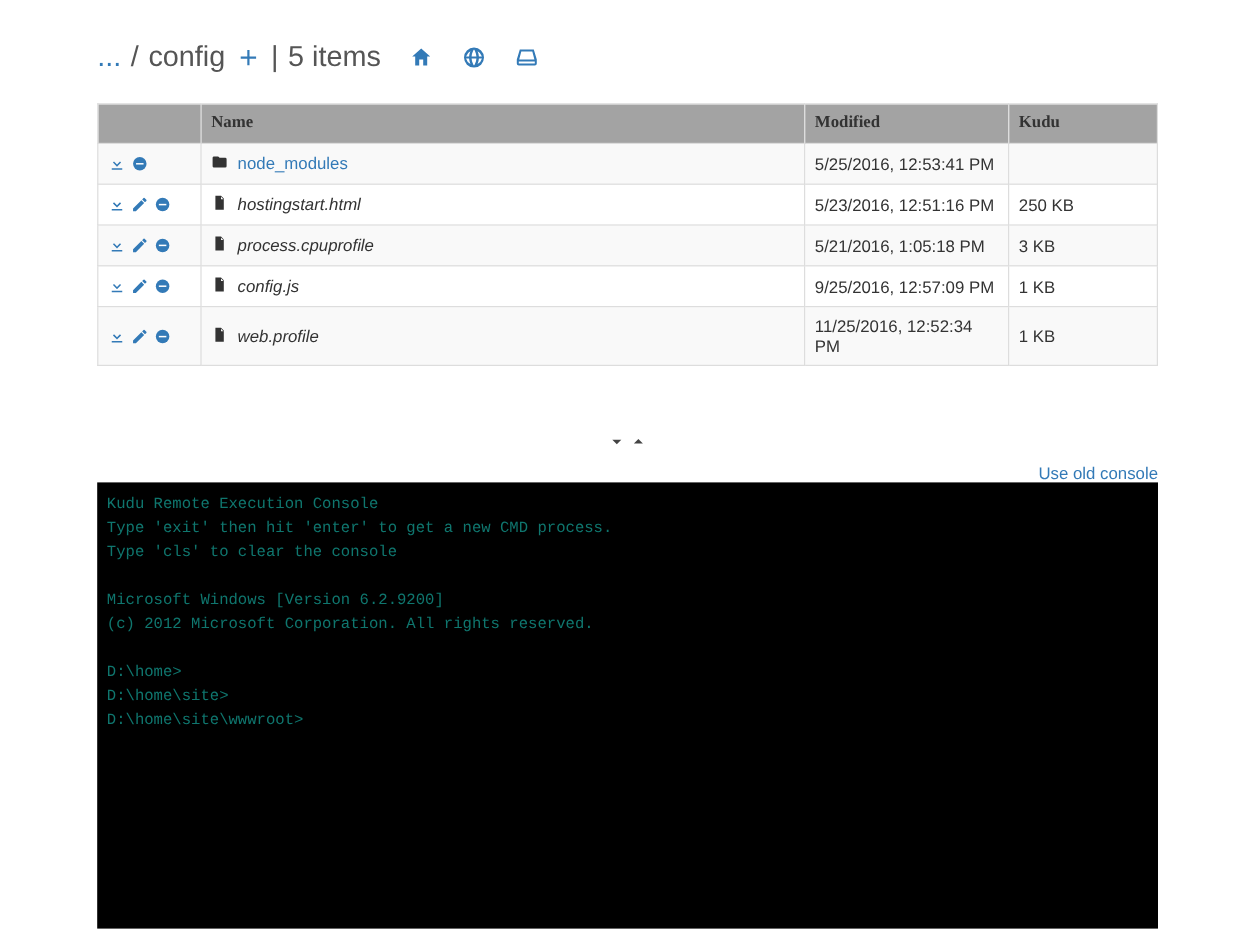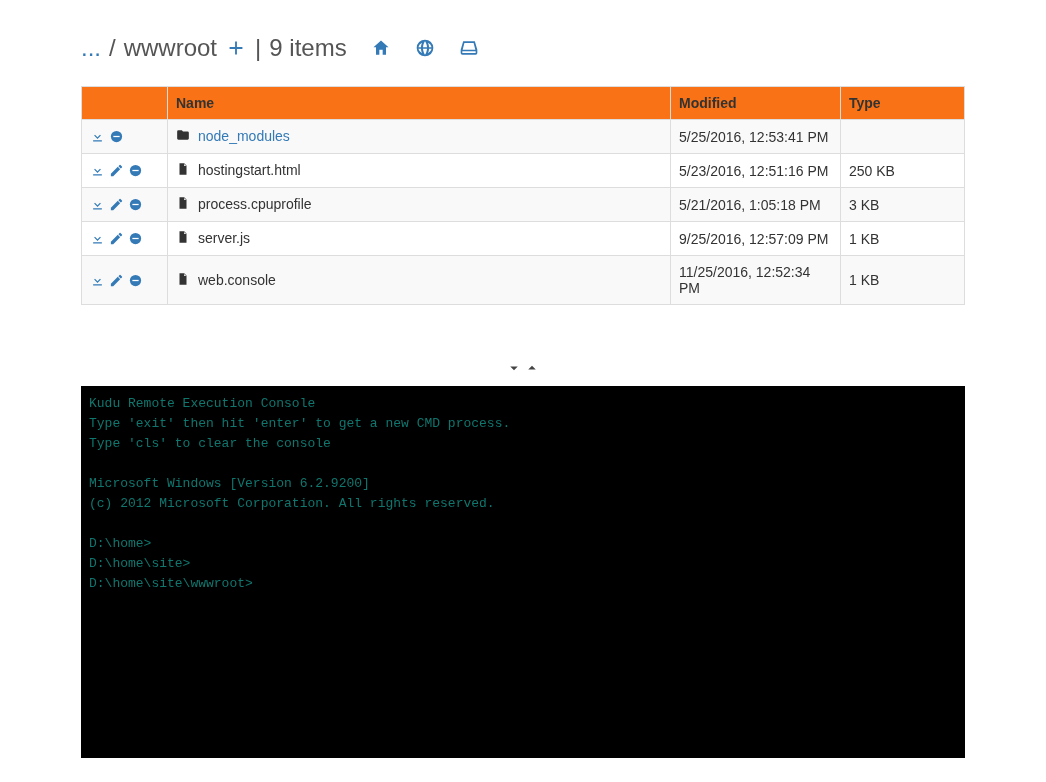--- a/index.html
+++ b/index.html
@@ -32,34 +32,34 @@
     width: 100%;
     border-collapse: collapse;
     border: 1px solid #ddd;
   }
   table.files th, table.files td {
     border: 1px solid #ddd;
     padding: 8px 8px;
     text-align: left;
     font-size: 14px;
   }
-  table.files th { background: #f97316; font-weight: 700; color: #333; }
+  table.files th { background: #a3a3a3; font-weight: 700; color: #333; font-family: Liberation Serif, serif; }
   table.files tbody tr:nth-child(odd) { background: #f9f9f9; }
   table.files tbody tr:nth-child(even) { background: #fff; }
   .col-actions { width: 86px; }
   .col-name { }
   .col-mod { width: 170px; }
   .col-size { width: 124px; }
   .actions { display: flex; gap: 4px; color:#337ab7; }
   .actions span { cursor: pointer; display:inline-flex; }
   .actions svg { width: 15px; height: 15px; }
   .filecell { display: flex; gap: 8px; }
   .filecell svg { width: 14px; height: 14px; flex-shrink: 0; }
   .filecell a { color: #337ab7; text-decoration: none; }
-  .filecell .plain { color: #333; }
+  .filecell .plain { color: #333; font-style: italic; }
   .splitter {
     text-align: center;
     margin-top: 54px;
     margin-bottom: 6px;
     user-select: none;
   }
   .splitter svg { width: 18px; height: 18px; fill:#444; }
   .splitter span { cursor: pointer; display:inline-flex; }
   .oldconsole-row { text-align: right; font-size: 14px; }
   .oldconsole-row a { color: #337ab7; text-decoration: none; }
@@ -76,28 +76,28 @@
   }
 </style>
 </head>
 <body>
 
 <div class="wrap">
 
   <div class="breadcrumb-row">
     <a href="#" class="ellipsis">...</a>
     <span class="sep">/</span>
-    <span>wwwroot</span>
+    <span>config</span>
     <span class="add-btn" title="Add">
       <svg viewBox="0 0 24 24" fill="#337ab7">
           <path d="M19 13H13V19H11V13H5V11H11V5H13V11H19V13Z"></path>
         </svg>
     </span>
     <span class="sep">|</span>
-    <span class="counts">9 items</span>
+    <span class="counts">5 items</span>
 
     <span class="icon-btn" title="Home">
       <svg viewBox="0 0 24 24" fill="#337ab7">
           <path d="M12 3l9 8h-3v9h-4v-6H10v6H6v-9H3l9-8z"></path>
         </svg>
     </span>
     <span class="icon-btn" title="Site root">
       <svg viewBox="0 0 24 24" fill="#337ab7">
           <path d="M12 2a10 10 0 100 20 10 10 0 000-20zm7.93 9h-3.02a15.7 15.7 0 00-1.32-5.36A8.03 8.03 0 0119.93 11zM12 4c.9 1.2 2.1 3.5 2.4 7H9.6c.3-3.5 1.5-5.8 2.4-7zM4.07 11a8.03 8.03 0 014.34-5.36A15.7 15.7 0 007.09 11H4.07zm0 2h3.02a15.7 15.7 0 001.32 5.36A8.03 8.03 0 014.07 13zM12 20c-.9-1.2-2.1-3.5-2.4-7h4.8c-.3 3.5-1.5 5.8-2.4 7zm3.59-1.64A15.7 15.7 0 0016.91 13h3.02a8.03 8.03 0 01-4.34 5.36z"></path>
         </svg>
@@ -108,21 +108,21 @@
         </svg>
     </span>
   </div>
 
   <table class="files">
     <thead>
       <tr>
         <th class="col-actions"></th>
         <th class="col-name">Name</th>
         <th class="col-mod">Modified</th>
-        <th class="col-size">Type</th>
+        <th class="col-size">Kudu</th>
       </tr>
     </thead>
     <tbody id="file-rows">
         <tr>
           <td class="col-actions">
             <div class="actions">
               <span>
                 <svg viewBox="0 0 24 24" fill="#337ab7">
                   <path d="M12 3v10l4-4 1.4 1.4L12 16 6.6 10.4 8 9l4 4V3h0zM5 18h14v2H5z"></path>
                 </svg>
@@ -229,21 +229,21 @@
                   <rect x="7" y="11" width="10" height="2" fill="#fff"></rect>
                 </svg>
               </span>
             </div>
           </td>
           <td>
             <div class="filecell">
               <span><svg viewBox="0 0 24 24" fill="#333">
                   <path d="M6 2h8l4 4v16H6V2zm8 1.5V7h3.5L14 3.5z"></path>
                 </svg></span>
-              <span class="plain">server.js</span>
+              <span class="plain">config.js</span>
             </div>
           </td>
           <td>9/25/2016, 12:57:09 PM</td>
           <td>1 KB</td>
         </tr>
         <tr>
           <td class="col-actions">
             <div class="actions">
               <span>
                 <svg viewBox="0 0 24 24" fill="#337ab7">
@@ -261,41 +261,44 @@
                   <rect x="7" y="11" width="10" height="2" fill="#fff"></rect>
                 </svg>
               </span>
             </div>
           </td>
           <td>
             <div class="filecell">
               <span><svg viewBox="0 0 24 24" fill="#333">
                   <path d="M6 2h8l4 4v16H6V2zm8 1.5V7h3.5L14 3.5z"></path>
                 </svg></span>
-              <span class="plain">web.console</span>
+              <span class="plain">web.profile</span>
             </div>
           </td>
           <td>11/25/2016, 12:52:34 PM</td>
           <td>1 KB</td>
         </tr>
       </tbody>
   </table>
 
   <div class="splitter">
     <span>
         <svg viewBox="0 0 24 24">
           <path d="M7 10l5 5 5-5z"></path>
         </svg>
       </span><span>
         <svg viewBox="0 0 24 24">
           <path d="M7 14l5-5 5 5z"></path>
         </svg>
       </span>
   </div>
 
+  <div class="oldconsole-row">
+    <a href="#">Use old console</a>
+  </div>
 
   <div class="console" id="console">Kudu Remote Execution Console
 Type 'exit' then hit 'enter' to get a new CMD process.
 Type 'cls' to clear the console
 
 Microsoft Windows [Version 6.2.9200]
 (c) 2012 Microsoft Corporation. All rights reserved.
 
 D:\home&gt;
 D:\home\site&gt;

